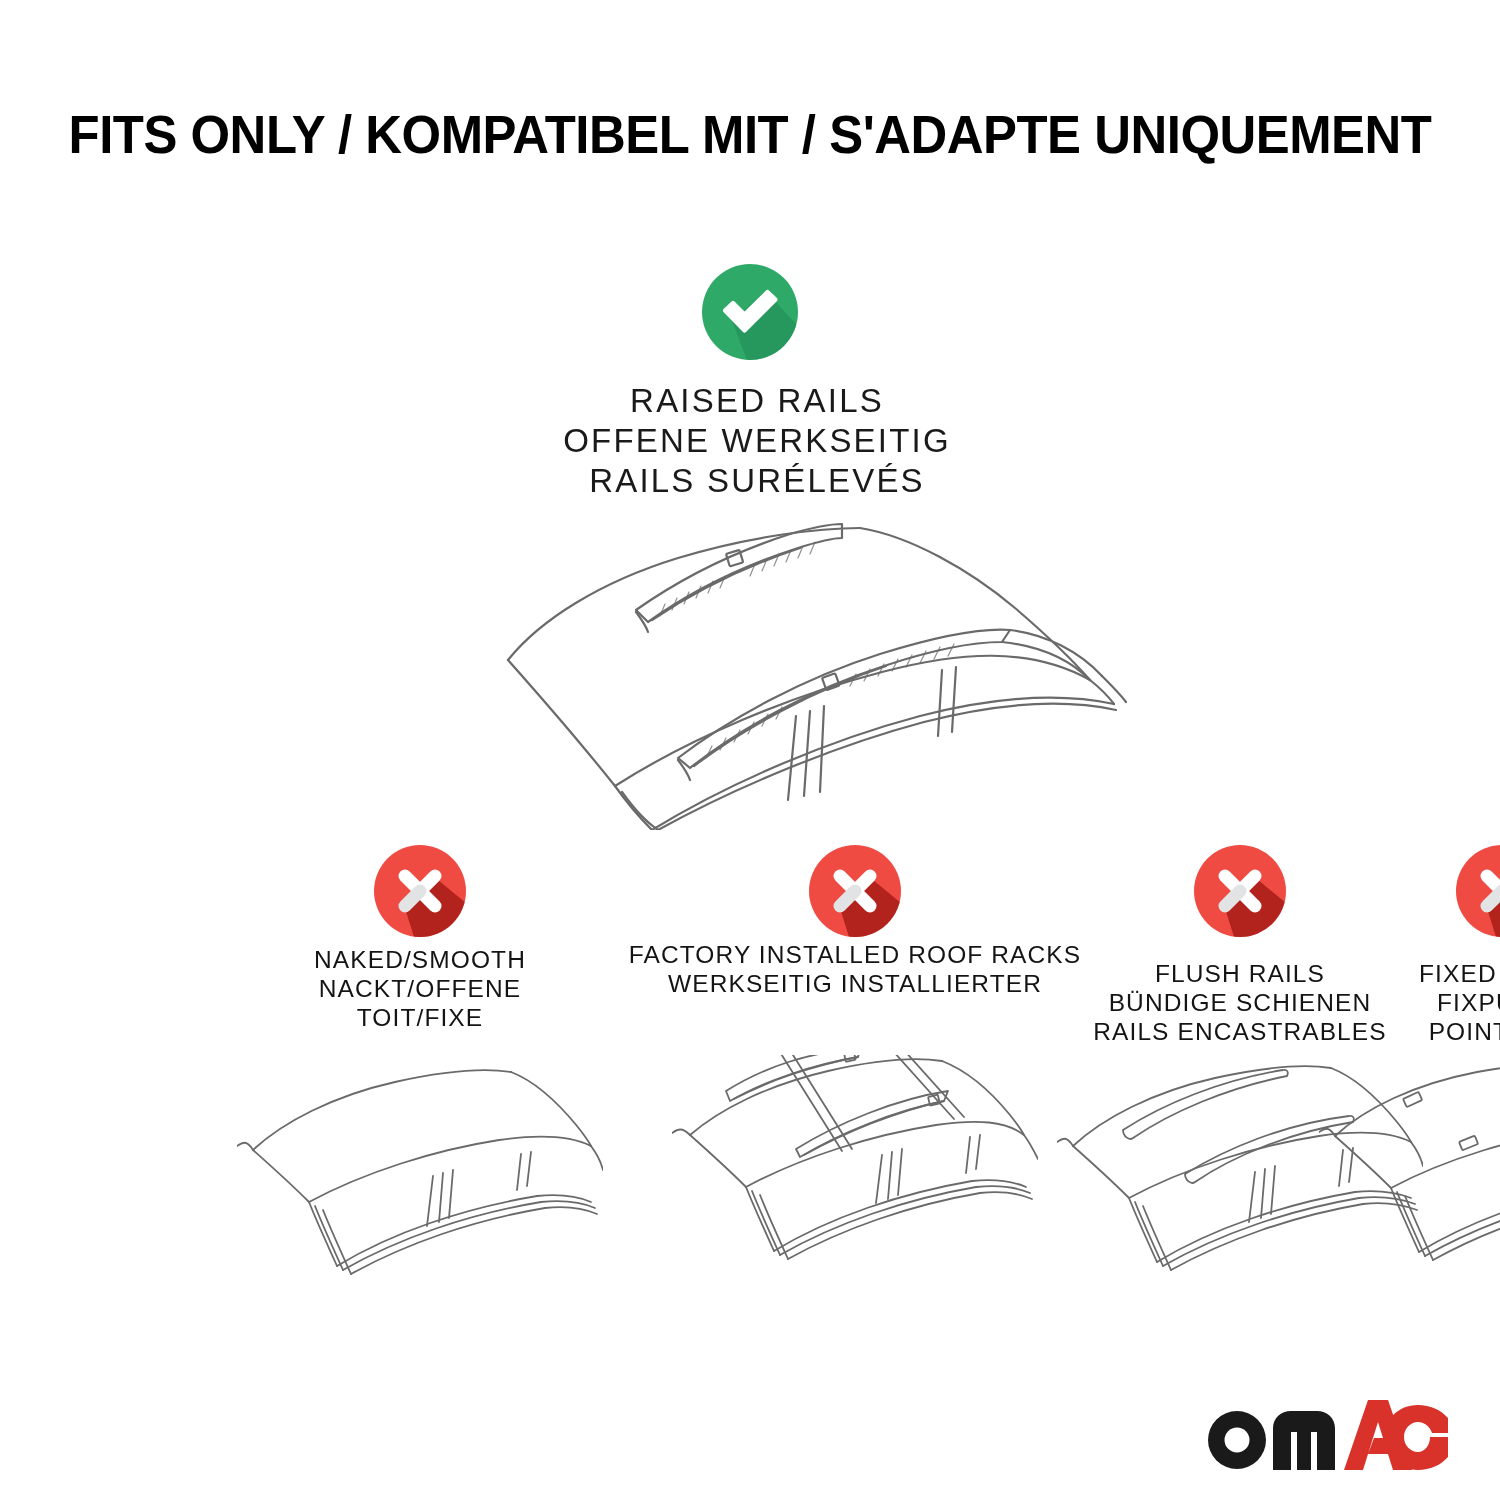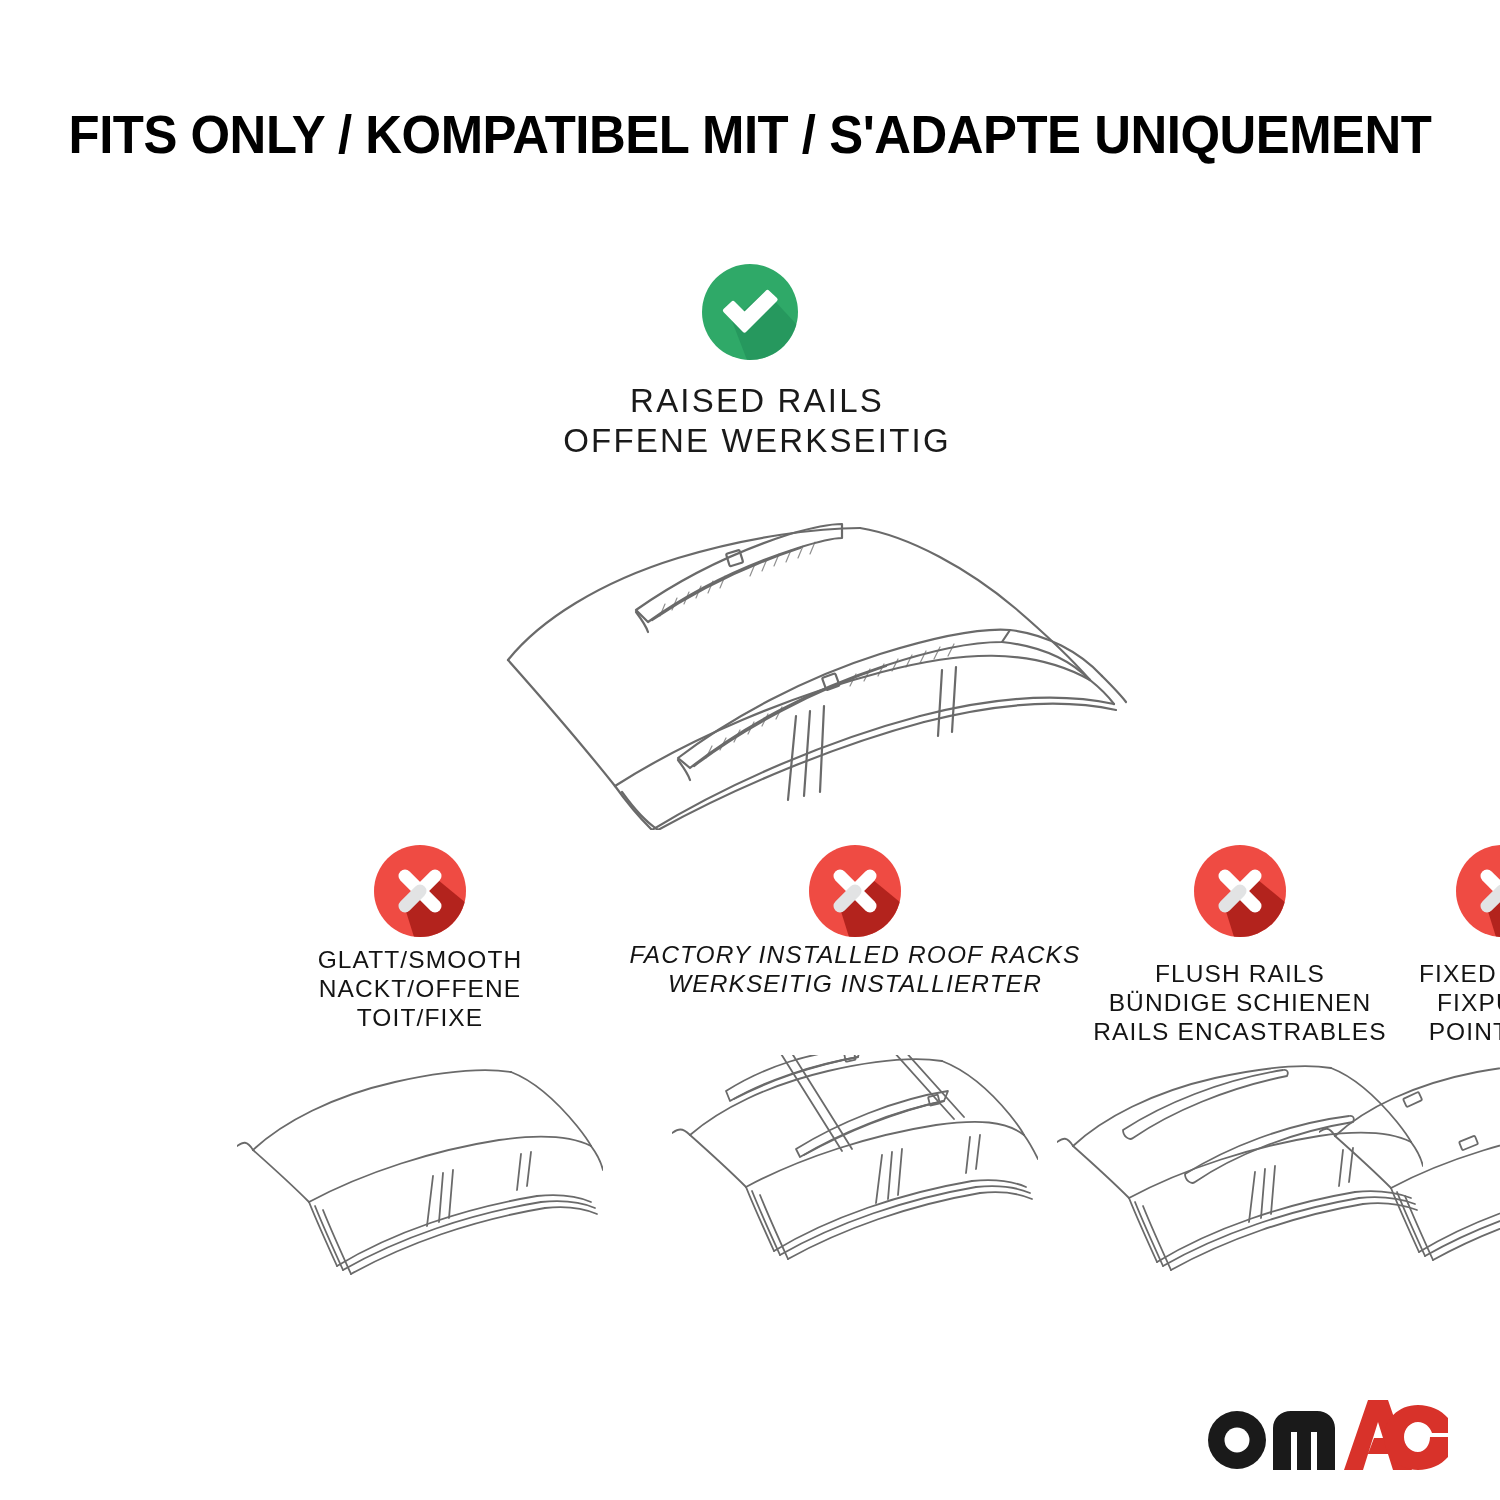--- a/index.html
+++ b/index.html
@@ -86,21 +86,21 @@
     width:366px;height:232px;
   }
 
   
   #col-1{left:210px;width:420px;}
   #col-2{left:620px;width:470px;}
   #col-3{left:1030px;width:420px;}
   #col-4{left:1337px;width:330px;}
 
   #col-1 .col-label{top:100px;}
-  #col-2 .col-label{top:95px;font-style:italic;}
+  #col-2 .col-label{top:95px;}
   #col-3 .col-label{top:114px;}
   #col-4 .col-label{top:114px;}
 
   #col-1 .col-car{top:215px;}
   #col-2 .col-car{top:210px;}
   #col-3 .col-car{top:215px;}
   #col-4 .col-car{top:215px;}
 
   
   .logo{
@@ -128,20 +128,21 @@
       <g clip-path="url(#clipCheck)">
         <path d="M63.5 27 L96 62 L96 96 L45 96 L30 57 Z" fill="#1F8A56" opacity="0.55"></path>
       </g>
       <path d="M23.5 46.5 L31 39.5 L42.5 51 L65.5 28.5 L73 35.5 L42.5 66 Z" fill="#FFFFFF" stroke="#FFFFFF" stroke-width="5" stroke-linejoin="round"></path>
     </svg>
   </div>
 
   <div class="fit-label">
     <div>RAISED RAILS</div>
     <div>OFFENE WERKSEITIG</div>
+    <div>RAILS SURÉLEVÉS</div>
   </div>
 
   <div class="hero-car">
     <svg viewBox="0 0 740 330" xmlns="http://www.w3.org/2000/svg" fill="none" stroke="#6A6A6A" stroke-width="2.2" stroke-linecap="round" stroke-linejoin="round">
 
       <path d="M118 160 C150 120 210 82 288 58 C360 36 430 28 470 28"></path>
       <path d="M470 28 C520 36 580 70 625 108 C660 138 686 164 700 180"></path>
       <path d="M118 160 C150 196 190 242 225 286"></path>
       <path d="M225 286 C300 238 400 196 492 172 C568 152 640 146 700 180"></path>
 
@@ -222,21 +223,21 @@
           <path d="M58 30 L92 58 L92 92 L40 92 L30 60 Z" fill="#A81C16" opacity="0.85"></path>
         </g>
         <g stroke-linecap="round" stroke-linejoin="round">
           <path d="M31 31 L61 61" stroke="#FFFFFF" stroke-width="13"></path>
           <path d="M61 31 L46 46" stroke="#FFFFFF" stroke-width="13"></path>
           <path d="M46 46 L31 61" stroke="#E2E3E4" stroke-width="13"></path>
         </g>
       </svg>
     </div>
     <div class="col-label">
-      <div>GLATT/SMOOTH</div>
+      <div>NAKED/SMOOTH</div>
       <div>NACKT/OFFENE</div>
       <div>TOIT/FIXE</div>
     </div>
     <div class="col-car">
       <svg viewBox="0 0 366 232" xmlns="http://www.w3.org/2000/svg" fill="none" stroke="#6A6A6A" stroke-width="1.8" stroke-linecap="round" stroke-linejoin="round">
         <path d="M16 90 C46 62 96 36 158 22 C208 11 248 8 274 12"></path>
         <path d="M274 12 C300 22 322 44 340 66 C348 76 352 82 354 86"></path>
         <path d="M16 90 C34 106 54 124 72 142"></path>
         <path d="M72 142 C128 112 198 90 262 80 C304 74 334 76 354 86"></path>
 

